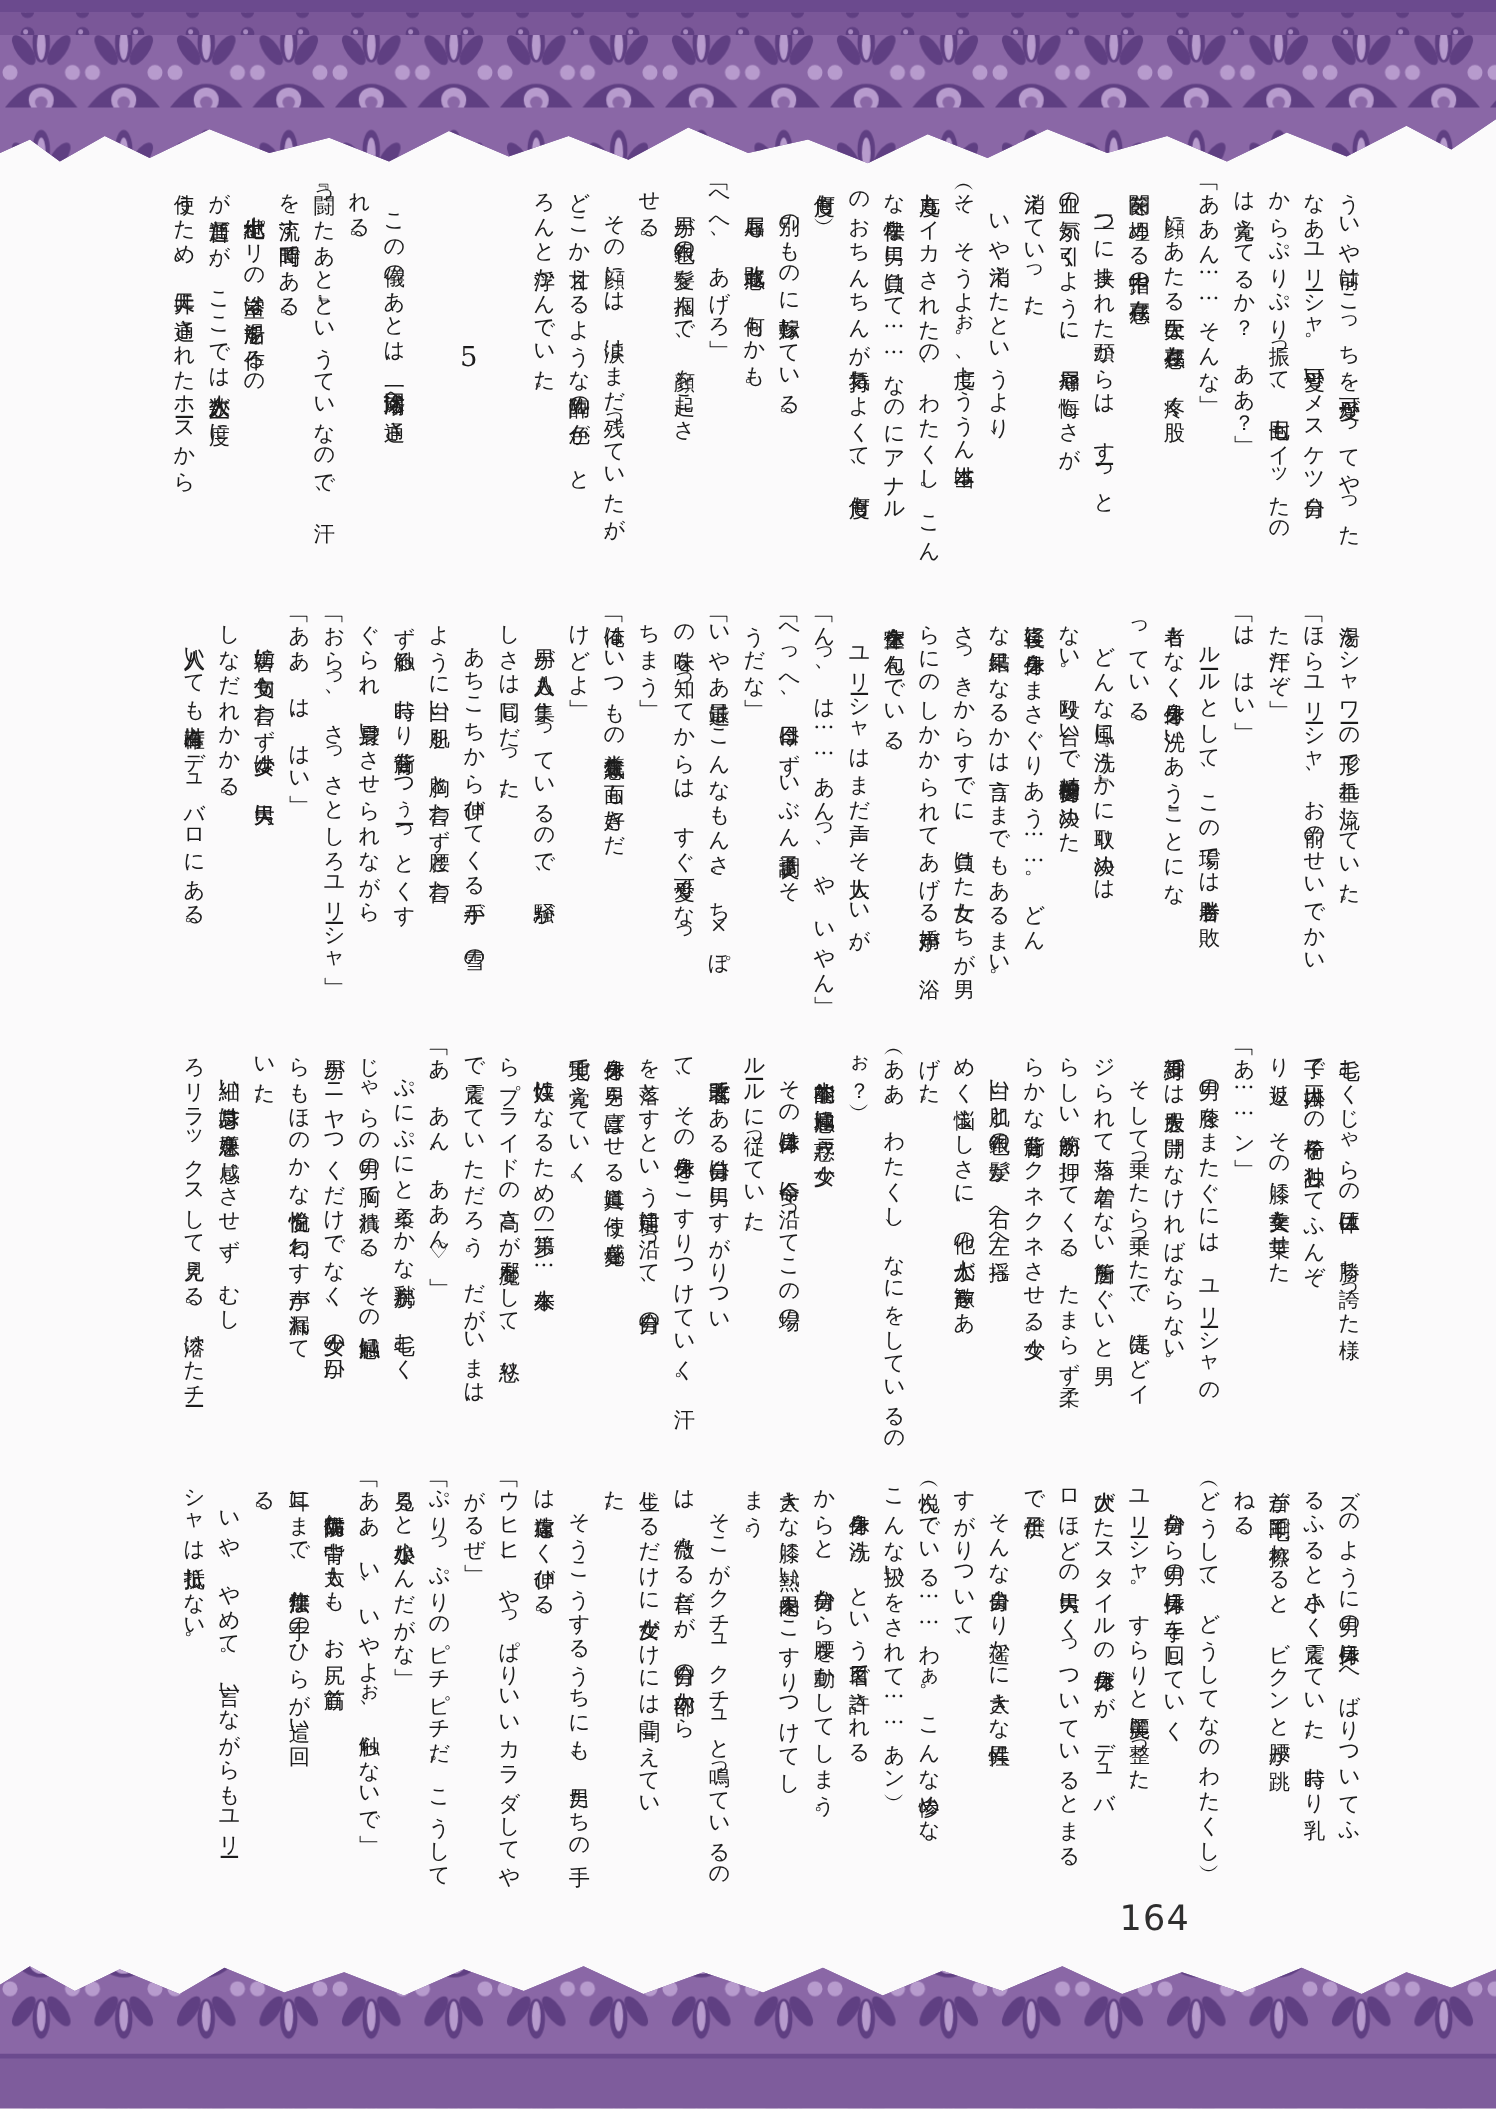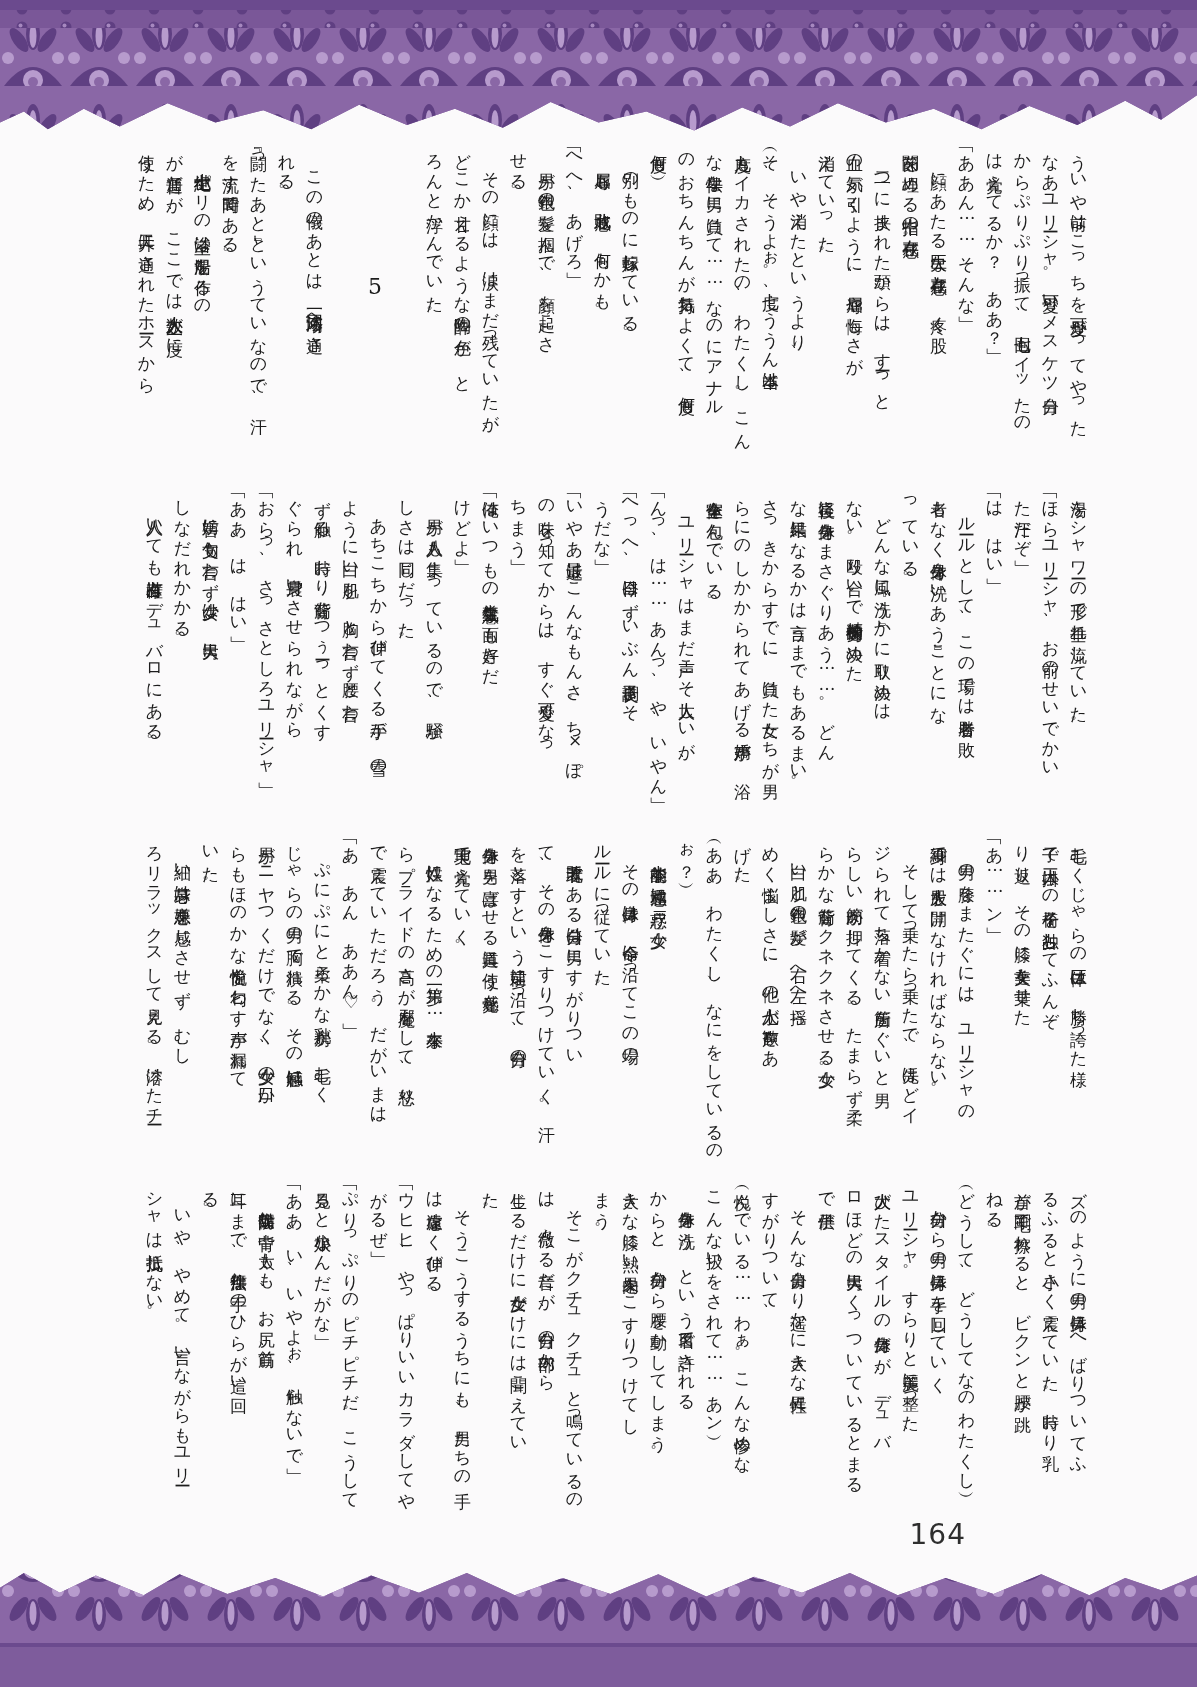--- a/index.html
+++ b/index.html
@@ -46,21 +46,21 @@
   }
   .section-gap{flex:1;position:relative;}
   .section-number{
     position:absolute;left:50%;top:42%;transform:translate(-50%,-50%);
     font-size:22px;letter-spacing:0;color:#1c1c1c;
   }
   .band-2{top:488px;}
   .band-3{top:834px;}
   .band-4{top:1180px;}
   .page-number{
-    position:absolute;right:127px;top:1518px;
+    position:absolute;right:141px;top:1518px;
     font-family:"DejaVu Sans","Liberation Sans",sans-serif;
     font-size:28px;color:#2e2e2e;letter-spacing:1px;
   }
 </style>
 </head>
 <body>
 
 <div class="page">
 
   <div class="border-top">

